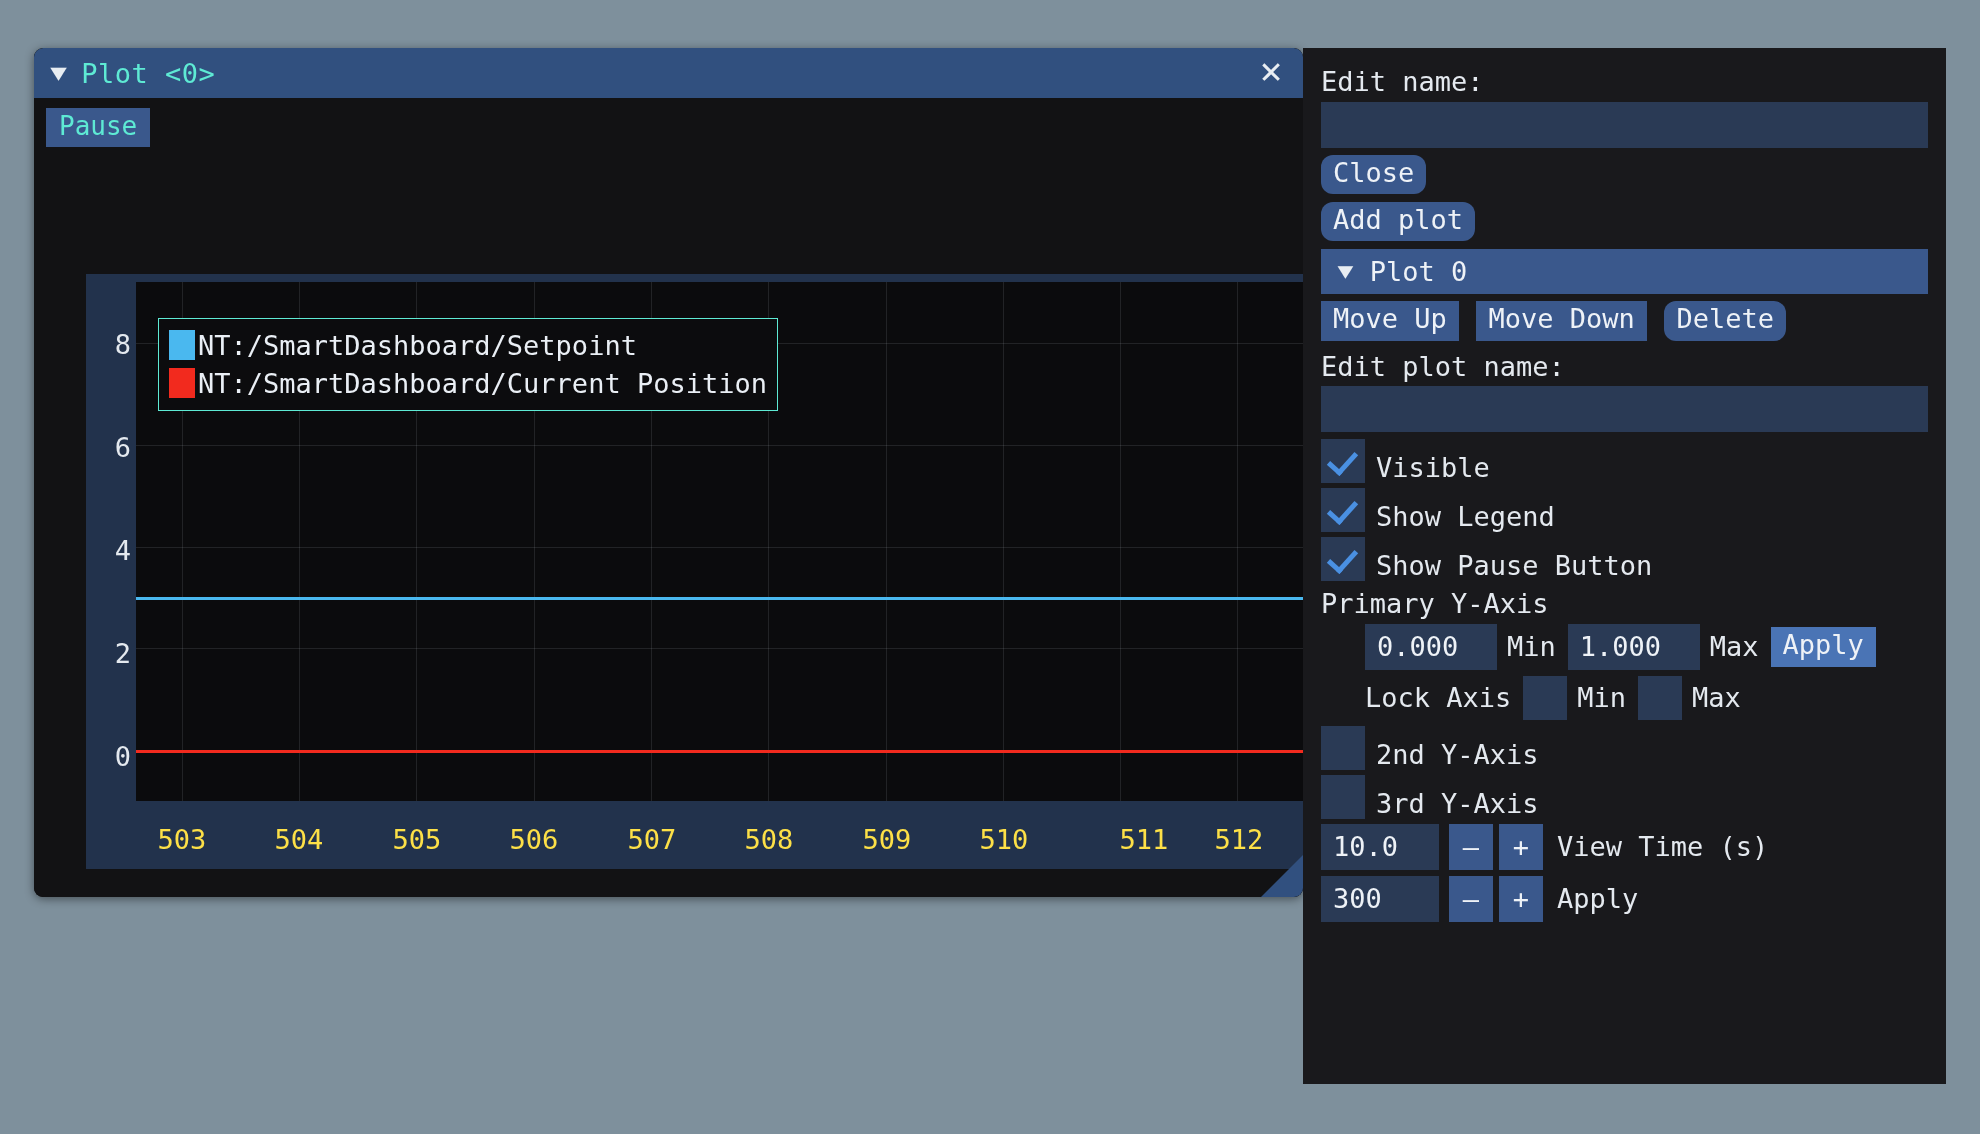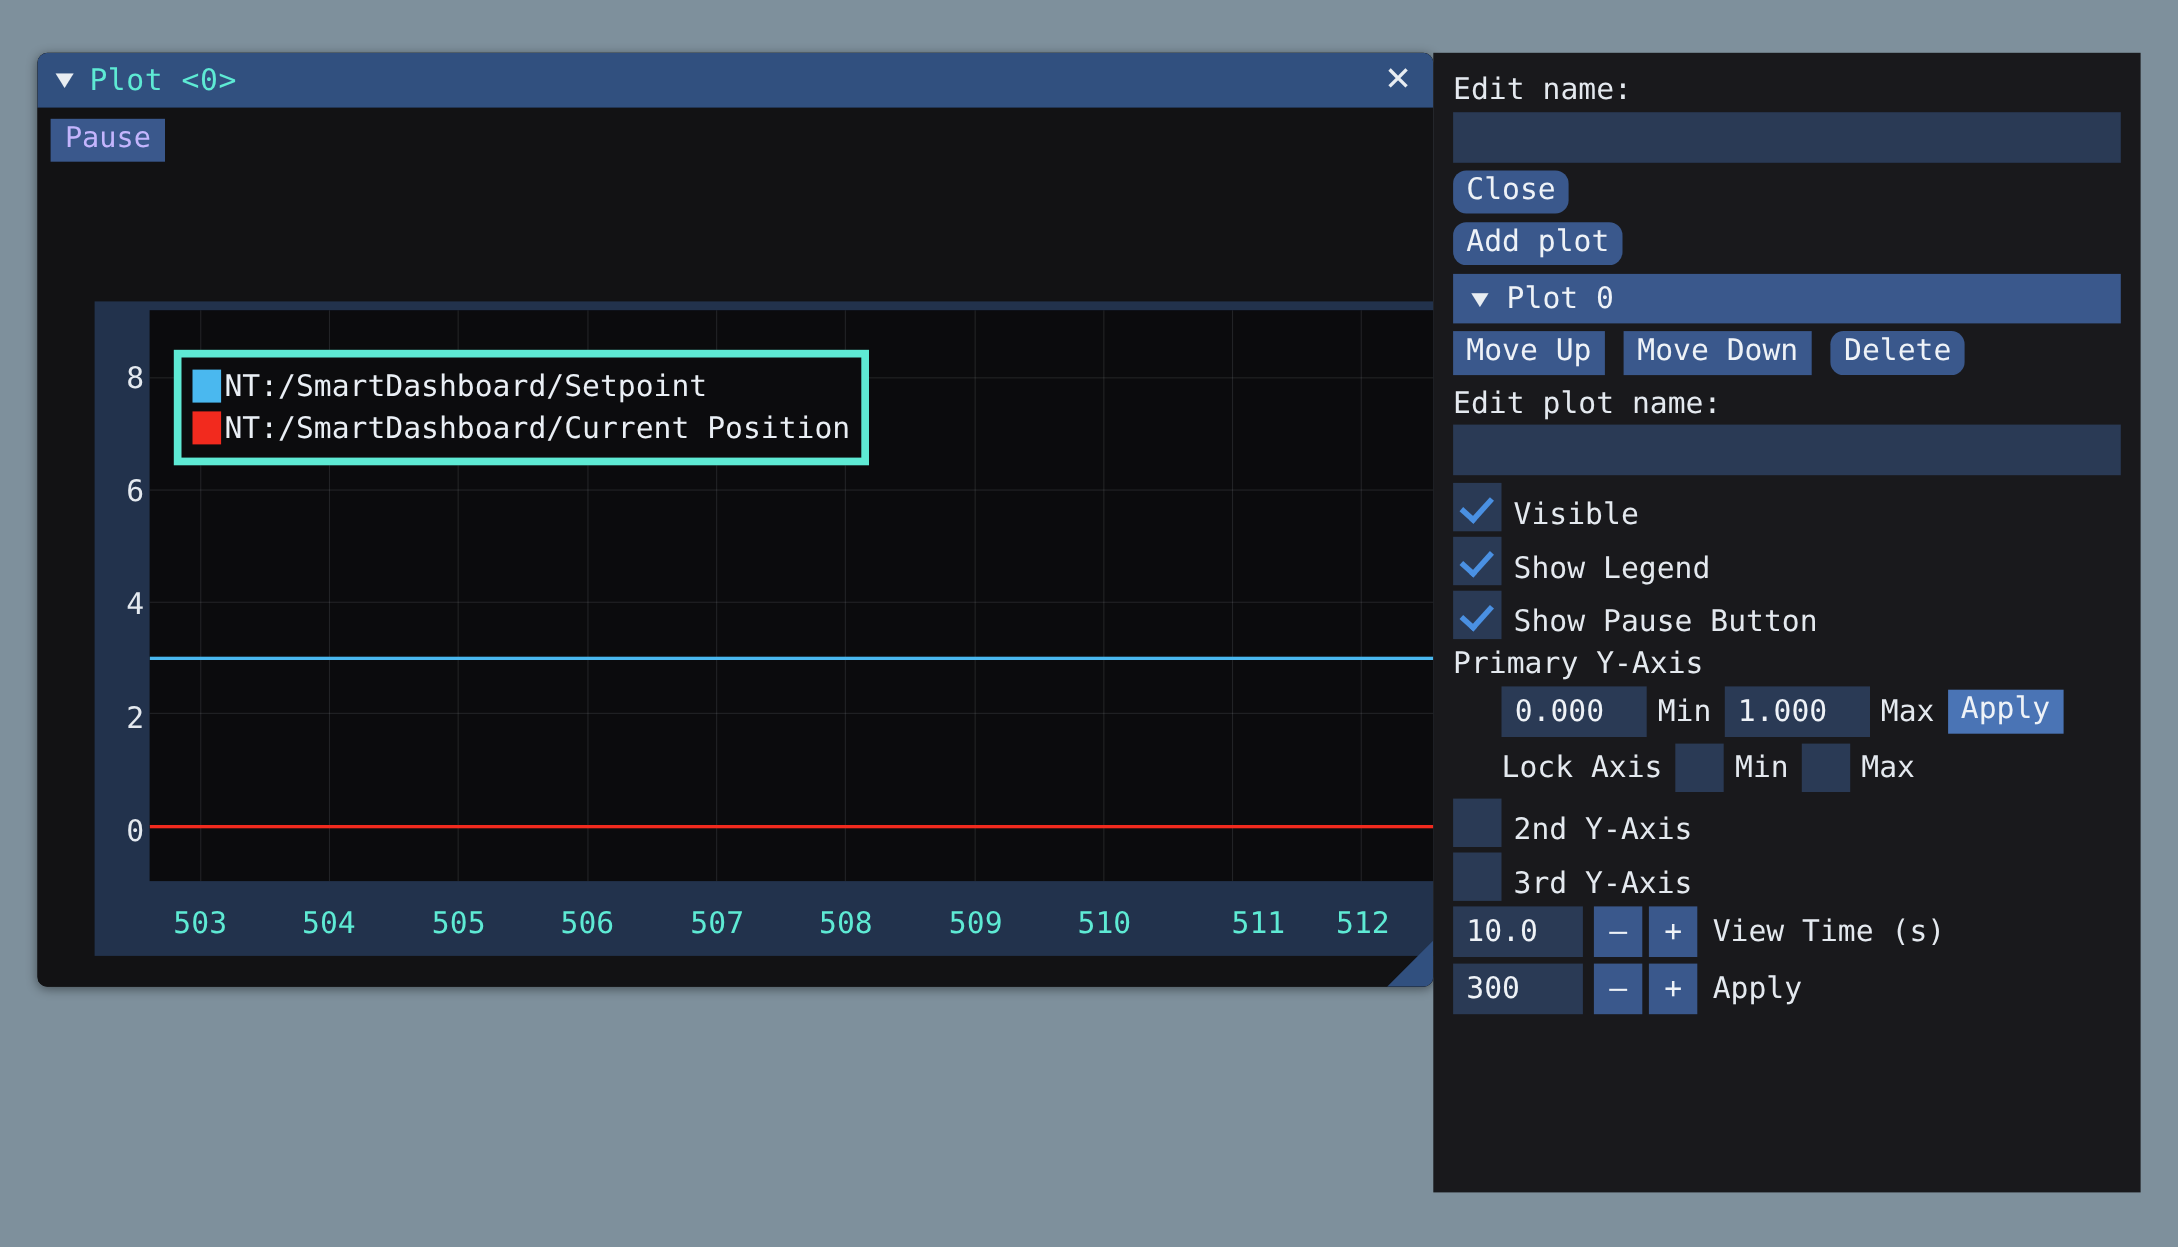--- a/index.html
+++ b/index.html
@@ -72,21 +72,21 @@
     width: 100%;
     height: calc(100% - 50px);
     background: #121214;
     padding: 10px 12px 0 12px;
   }
 
   #pause-button {
     display: inline-block;
     background: #3a5party;
     background: #3a588c;
-    color: #c4b5fd;
+    color: #5eead4;
     font-size: 26px;
     padding: 5px 13px 7px 13px;
     border: none;
     font-family: inherit;
     line-height: 1.05;
   }
 
   
   #chart-frame {
     position: absolute;
@@ -132,32 +132,32 @@
     color: #e4e9ef;
     font-size: 27px;
     transform: translateY(-50%);
     text-align: right;
     width: 40px;
   }
 
   .xtick-label {
     position: absolute;
     bottom: 14px;
-    color: #5eead4;
+    color: #fde047;
     font-size: 27px;
     transform: translateX(-50%);
     white-space: nowrap;
   }
 
   #chart-legend {
     position: absolute;
     left: 22px;
     top: 36px;
     background: #0c0c0e;
-    border: 7px solid #5eead4;
+    border: 1px solid #5eead4;
     padding: 7px 10px 8px 10px;
   }
   .legend-row {
     display: flex;
     align-items: center;
     height: 38px;
   }
   .legend-swatch {
     width: 26px;
     height: 30px;

